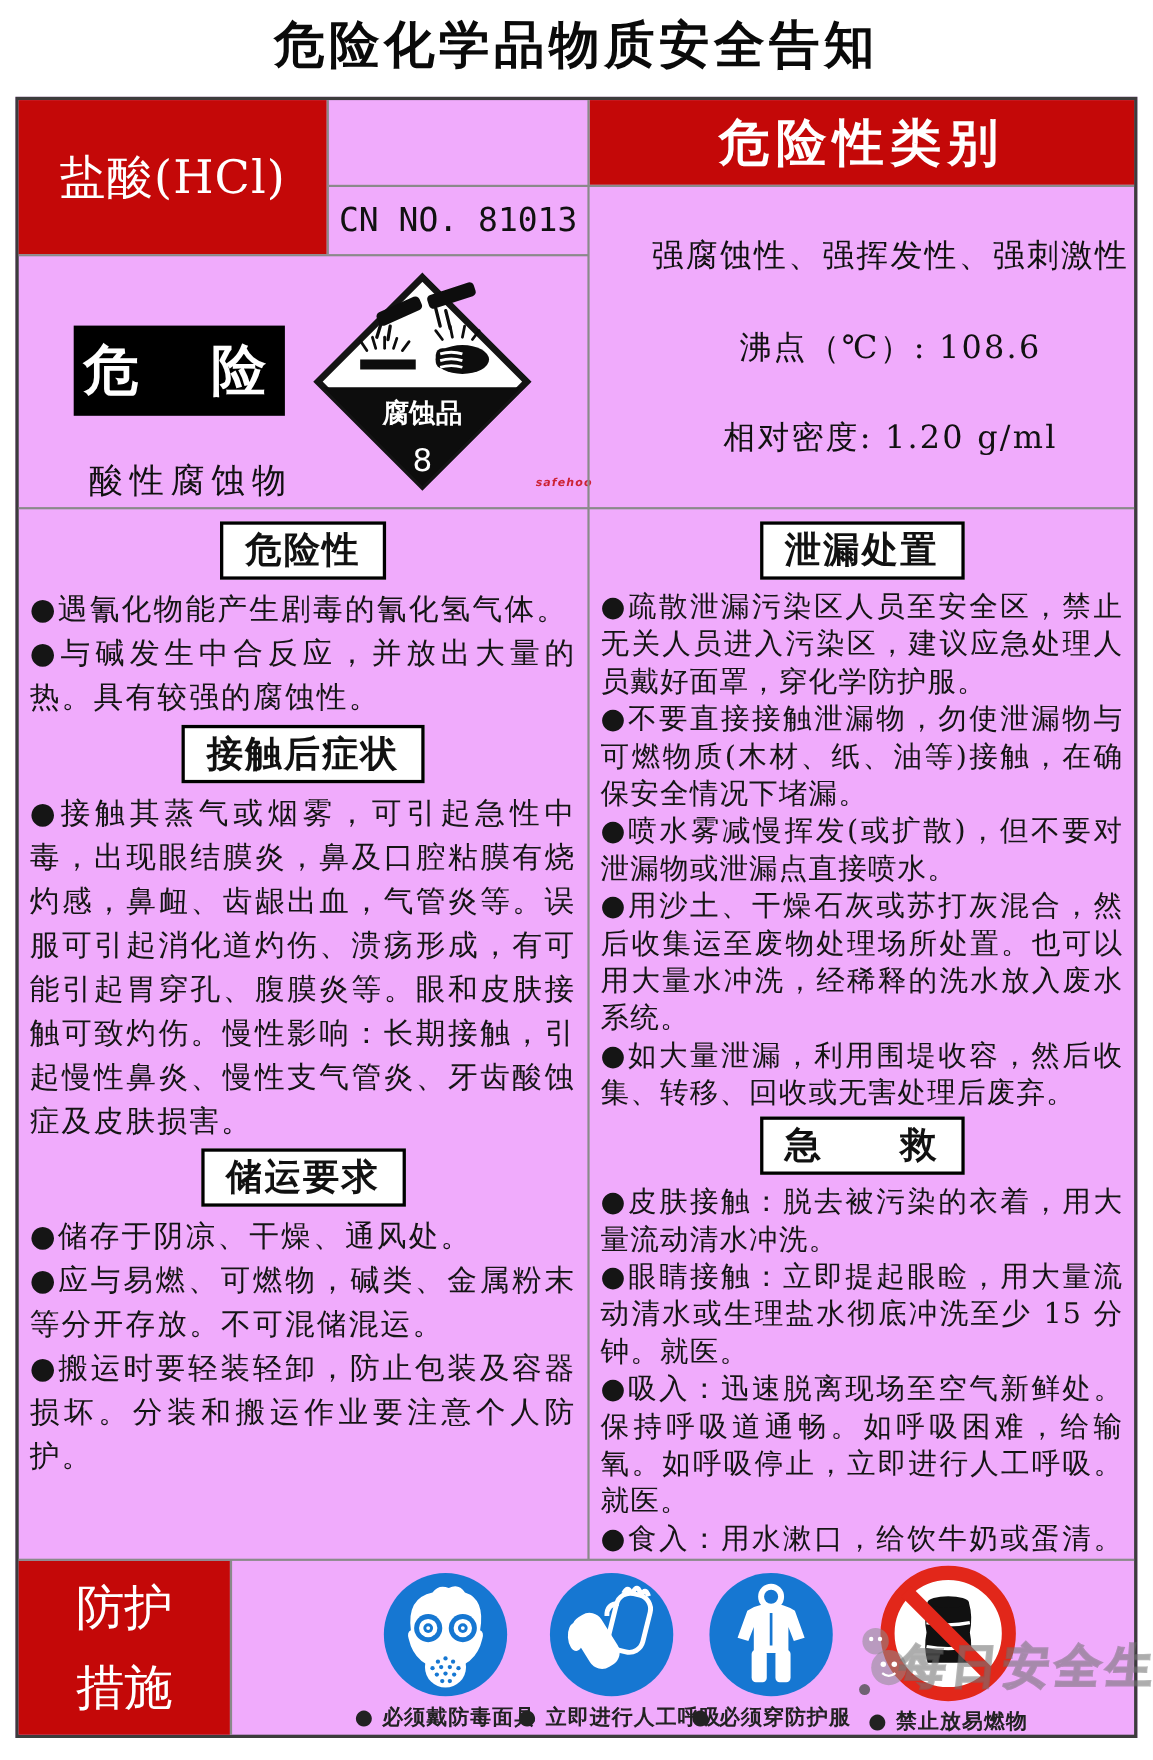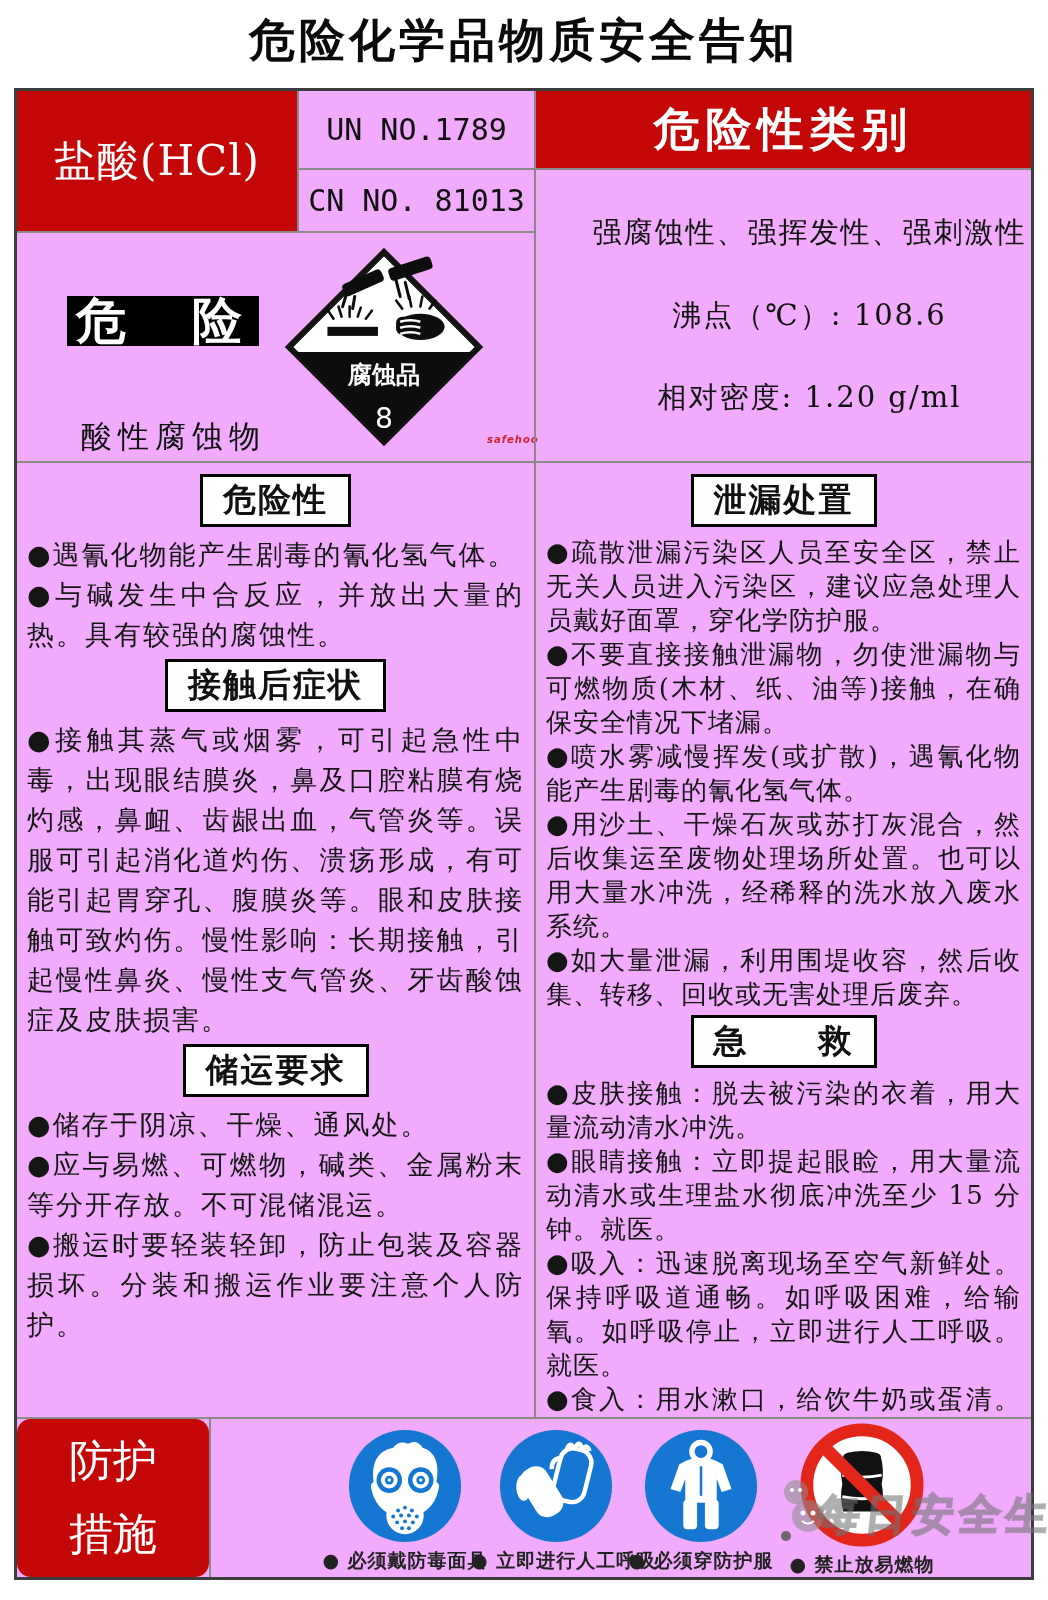--- a/index.html
+++ b/index.html
@@ -21,62 +21,59 @@
   .cell-un{left:282px;top:0;width:235px;height:77px;display:flex;align-items:center;justify-content:center;
     font-family:"DejaVu Sans Mono",monospace;font-size:30px;}
   .cell-cn{left:282px;top:79px;width:235px;height:61px;display:flex;align-items:center;justify-content:center;
     font-family:"DejaVu Sans Mono",monospace;font-size:30px;}
   .cell-hazhead{left:519px;top:0;width:495px;height:77px;display:flex;align-items:center;justify-content:center;
     font-size:46px;font-weight:bold;letter-spacing:6px;}
   .cell-hazbody{left:545px;top:79px;width:495px;height:291px;display:flex;flex-direction:column;
     justify-content:space-evenly;align-items:center;font-family:"DejaVu Serif",serif;font-size:29px;letter-spacing:2px;border-radius:28px;}
 
   .cell-sign{left:0;top:141px;width:517px;height:229px;}
-  .danger-box{position:absolute;left:50px;top:64px;width:192px;height:50px;background:#000;color:#fff;
+  .danger-box{position:absolute;left:50px;top:64px;width:192px;height:82px;background:#000;color:#fff;
     display:flex;align-items:center;justify-content:center;font-size:50px;font-weight:bold;letter-spacing:8px;}
   .diamond{position:absolute;left:266px;top:14px;width:202px;height:202px;}
   .category-label{position:absolute;left:64px;top:184px;font-family:"DejaVu Serif",serif;
     font-size:31px;letter-spacing:6px;color:#111;}
   .safehoo{position:absolute;left:426px;top:202px;font-size:10px;font-weight:bold;
     color:#c23;font-style:italic;letter-spacing:1px;margin-left:44px;}
 
   .col{top:371px;height:955px;box-sizing:border-box;overflow:hidden;padding:8px 10px 0 10px;}
   .col-left{left:0;width:517px;}
   .col-right{left:519px;width:495px;}
   .sec-head{text-align:center;margin:4px 0 8px 0;}
   .sec-box{display:inline-block;border:3px solid #000;font-weight:bold;font-size:33px;
     padding:1px 20px;letter-spacing:2px;background:#fff;}
   .col p{margin:0;font-family:"DejaVu Serif",serif;text-align:justify;color:#151515;}
   .col-left p{font-size:27px;line-height:40px;letter-spacing:2px;}
   .col-right p{font-size:26px;line-height:34px;letter-spacing:1px;}
 
   .cell-protect{left:0;top:1328px;width:192px;height:158px;display:flex;flex-direction:column;
-    align-items:center;justify-content:center;gap:14px;font-family:"DejaVu Serif",serif;font-size:44px;border-radius:14px;}
+    align-items:center;justify-content:center;gap:14px;font-family:"DejaVu Serif",serif;font-size:44px;}
   .cell-icons{left:194px;top:1328px;width:820px;height:158px;}
   .icon-stack{position:absolute;width:170px;text-align:center;top:8px;}
   .icon-stack .glyph{display:block;margin:0 auto;}
   .icon-label{margin-top:3px;font-size:19px;font-weight:bold;letter-spacing:1px;color:#222;white-space:nowrap;}
 
   .watermark{position:absolute;left:818px;top:1487px;font-size:42px;font-weight:bold;letter-spacing:5px;
     color:rgba(150,150,150,0.18);-webkit-text-stroke:2px rgba(110,110,110,0.5);
     transform:skewX(-6deg);white-space:nowrap;z-index:5;}
   .wm-logo{position:absolute;left:778px;top:1478px;z-index:5;}
 </style>
 </head>
 <body>
 
 <div class="page-title">危险化学品物质安全告知</div>
 
 <div class="sheet">
 
   <div class="abs cell-name red-bg">
     <span>盐酸(HCl)</span>
-  </div>
-  <div class="abs cell-un">
-    <span>UN NO.1789</span>
   </div>
   <div class="abs cell-cn">
     <span>CN NO. 81013</span>
   </div>
   <div class="abs cell-hazhead red-bg">
     <span>危险性类别</span>
   </div>
   <div class="abs cell-hazbody">
     <span>强腐蚀性、强挥发性、强刺激性</span>
     <span>沸点（℃）: 108.6</span>
@@ -135,21 +132,21 @@
     <div class="sec-head"><span class="sec-box">储运要求</span></div>
     <p>●储存于阴凉、干燥、通风处。</p>
     <p>●应与易燃、可燃物，碱类、金属粉末等分开存放。不可混储混运。</p>
     <p>●搬运时要轻装轻卸，防止包装及容器损坏。分装和搬运作业要注意个人防护。</p>
   </div>
 
   <div class="abs col col-right">
     <div class="sec-head"><span class="sec-box">泄漏处置</span></div>
     <p>●疏散泄漏污染区人员至安全区，禁止无关人员进入污染区，建议应急处理人员戴好面罩，穿化学防护服。</p>
     <p>●不要直接接触泄漏物，勿使泄漏物与可燃物质(木材、纸、油等)接触，在确保安全情况下堵漏。</p>
-    <p>●喷水雾减慢挥发(或扩散)，遇氰化物能产生剧毒的氰化氢气体。</p>
+    <p>●喷水雾减慢挥发(或扩散)，但不要对泄漏物或泄漏点直接喷水。</p>
     <p>●用沙土、干燥石灰或苏打灰混合，然后收集运至废物处理场所处置。也可以用大量水冲洗，经稀释的洗水放入废水系统。</p>
     <p>●如大量泄漏，利用围堤收容，然后收集、转移、回收或无害处理后废弃。</p>
     <div class="sec-head"><span class="sec-box">急　　救</span></div>
     <p>●皮肤接触：脱去被污染的衣着，用大量流动清水冲洗。</p>
     <p>●眼睛接触：立即提起眼睑，用大量流动清水或生理盐水彻底冲洗至少 15 分钟。就医。</p>
     <p>●吸入：迅速脱离现场至空气新鲜处。保持呼吸道通畅。如呼吸困难，给输氧。如呼吸停止，立即进行人工呼吸。就医。</p>
     <p>●食入：用水漱口，给饮牛奶或蛋清。就医。</p>
 
   </div>
 

